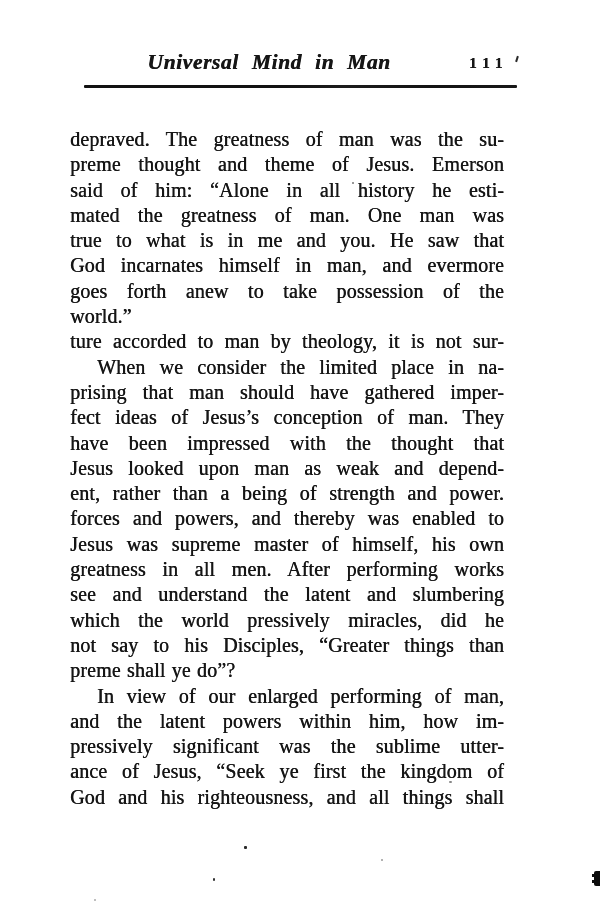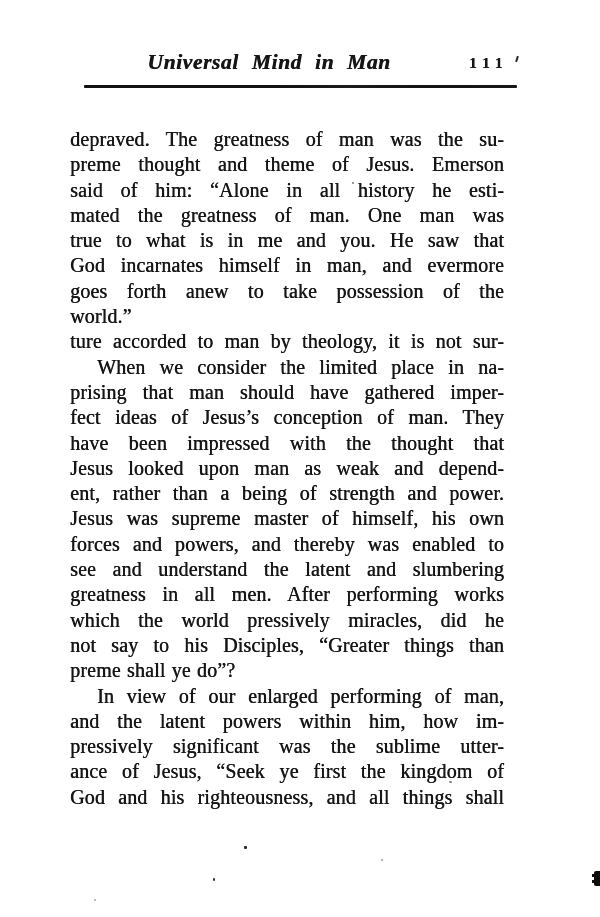--- a/index.html
+++ b/index.html
@@ -156,24 +156,24 @@
       <div class="line just">God incarnates himself in man, and evermore</div>
       <div class="line just">goes forth anew to take possession of the</div>
       <div class="line">world.”</div>
       <div class="line just">ture accorded to man by theology, it is not sur-</div>
       <div class="line just indent">When we consider the limited place in na-</div>
       <div class="line just">prising that man should have gathered imper-</div>
       <div class="line just">fect ideas of Jesus’s conception of man. They</div>
       <div class="line just">have been impressed with the thought that</div>
       <div class="line just">Jesus looked upon man as weak and depend-</div>
       <div class="line just">ent, rather than a being of strength and power.</div>
+      <div class="line just">forces and powers, and thereby was enabled to</div>
       <div class="line just">Jesus was supreme master of himself, his own</div>
-      <div class="line just">forces and powers, and thereby was enabled to</div>
+      <div class="line just">greatness in all men. After performing works</div>
       <div class="line just">see and understand the latent and slumbering</div>
-      <div class="line just">greatness in all men. After performing works</div>
       <div class="line just">which the world pressively miracles, did he</div>
       <div class="line just">not say to his Disciples, “Greater things than</div>
       <div class="line">preme shall ye do”?</div>
       <div class="line just indent">In view of our enlarged performing of man,</div>
       <div class="line just">and the latent powers within him, how im-</div>
       <div class="line just">pressively significant was the sublime utter-</div>
       <div class="line just">ance of Jesus, “Seek ye first the kingdom of</div>
       <div class="line just">God and his righteousness, and all things shall</div>
     </div>
 

